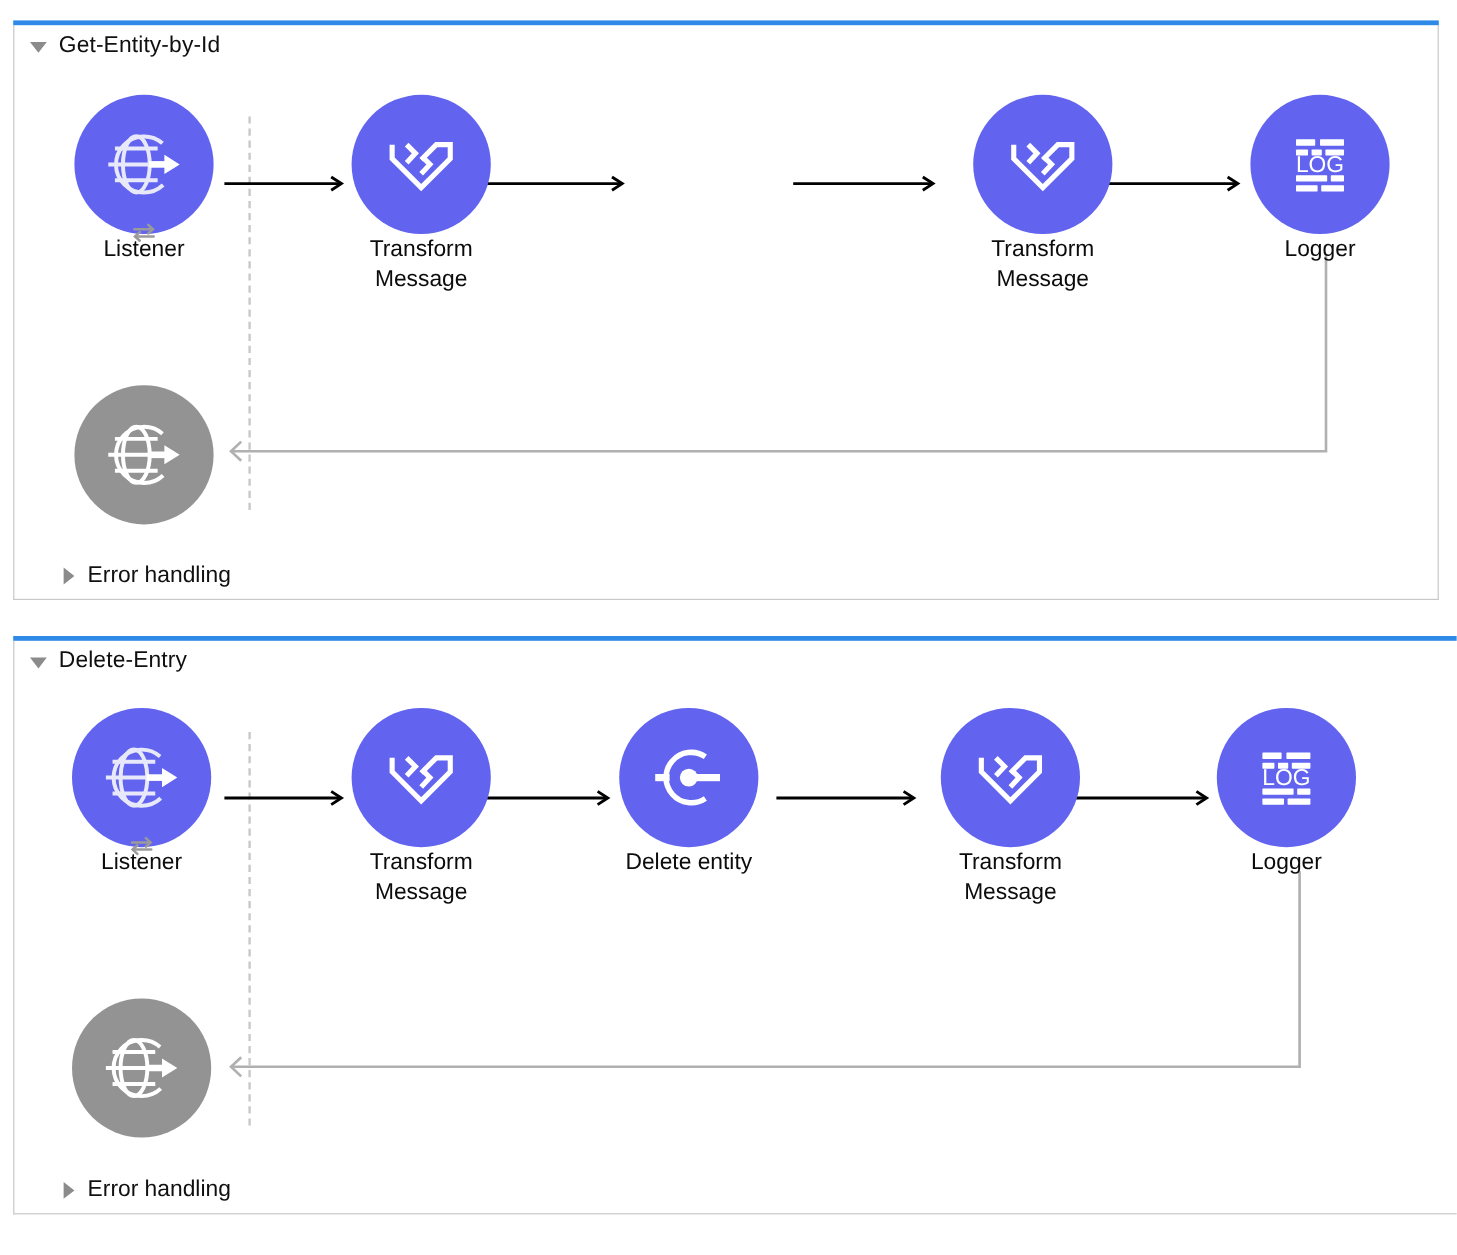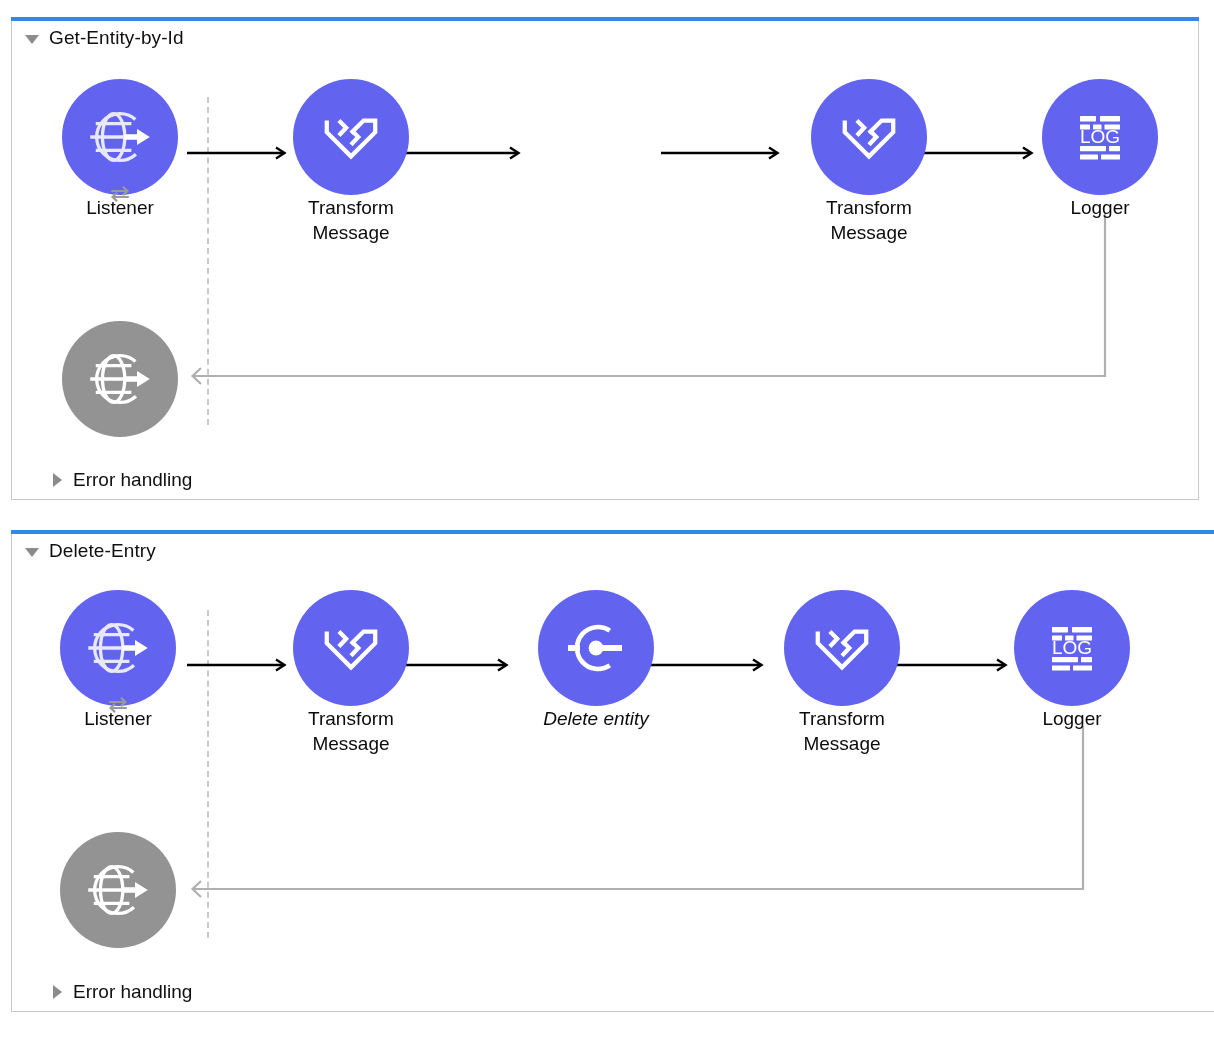--- a/index.html
+++ b/index.html
@@ -351,21 +351,21 @@
             <polyline points="7,15 7,27 32,52 57,27 57,15 45,15 32,28"></polyline>
             <polyline points="19.5,15 27,22.5 19.5,30.5"></polyline>
             <polyline points="32,40 39.5,32 33,25.5"></polyline>
           </g>
         </svg>
       </div>
       <div class="node-label">Transform
 Message</div>
     </div>
 
-    <div class="node" style="left:526px; top:56px;font-style:italic;">
+    <div class="node" style="left:504px; top:56px;">
       <div class="node-circle">
         <svg width="64" height="64" viewBox="0 0 64 64">
           <path d="M45.8 14.6A21 21 0 1 0 45.8 49.4" fill="none" stroke="#ffffff" stroke-width="4.6"></path>
           <circle cx="32" cy="32" r="7.4" fill="#ffffff"></circle>
           <rect x="4" y="29" width="12" height="6" fill="#ffffff"></rect>
           <rect x="34" y="29" width="24" height="6" fill="#ffffff"></rect>
         </svg>
       </div>
       <div class="node-label">Delete entity</div>
     </div>

